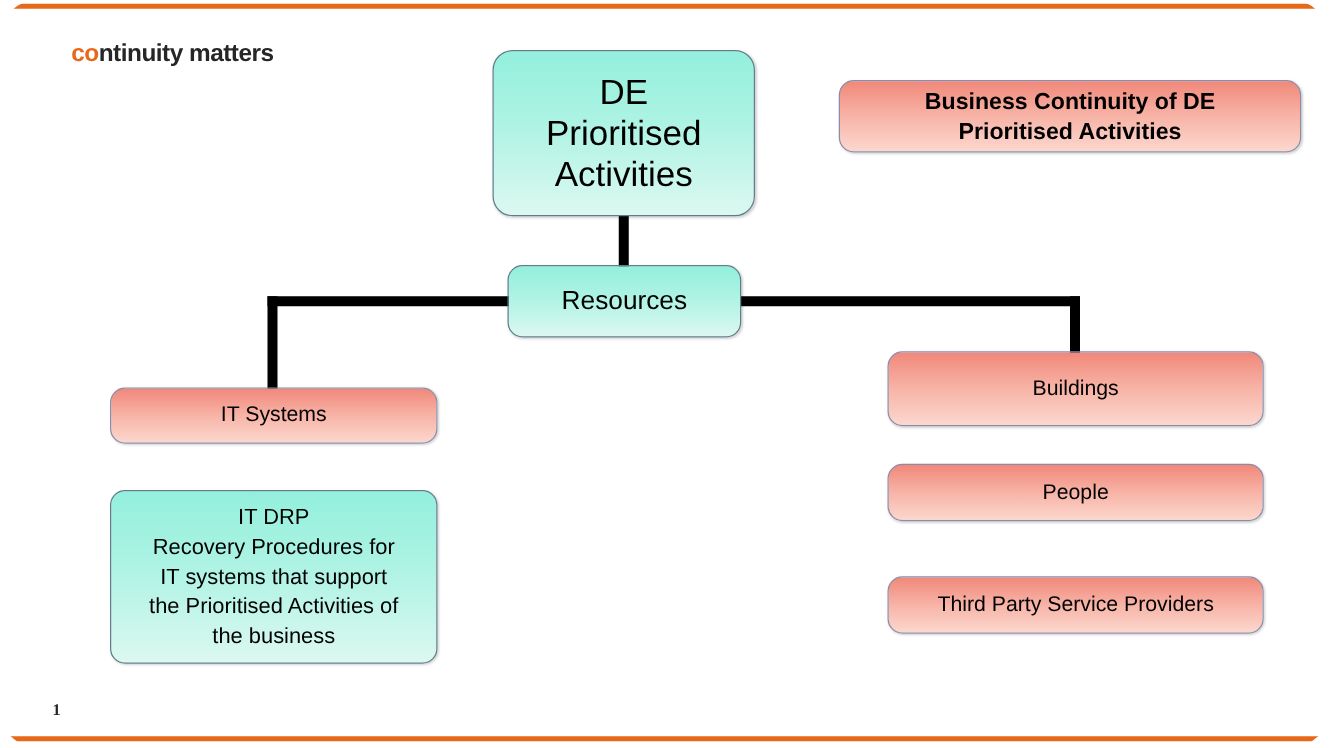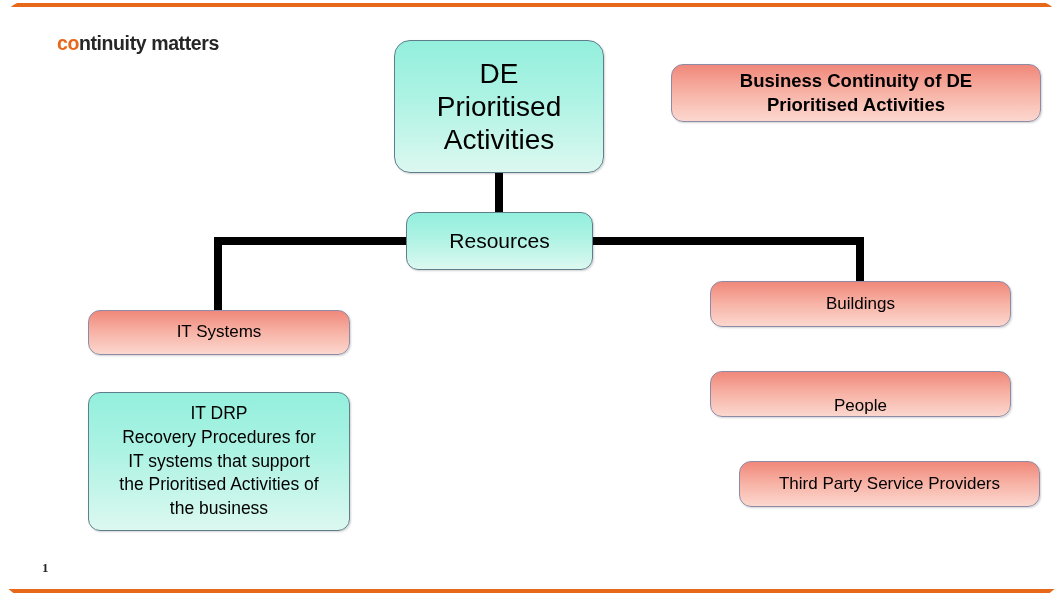--- a/index.html
+++ b/index.html
@@ -102,32 +102,30 @@
     left: 88px; top: 310px; width: 262px; height: 45px;
     font-size: 17px;
   }
   #node-it-drp {
     left: 88px; top: 367px; width: 262px; height: 139px;
     font-size: 17.5px;
     line-height: 1.37;
     margin-top: 25px;
   }
   #node-buildings {
-    left: 710px; top: 281px; width: 301px; height: 46px;
+    left: 710px; top: 281px; width: 301px; height: 60px;
     font-size: 17px;
   }
   #node-people {
     left: 710px; top: 371px; width: 301px; height: 46px;
     font-size: 17px;
-    align-items: flex-end;
   }
   #node-third-party {
     left: 710px; top: 461px; width: 301px; height: 46px;
     font-size: 17px;
-    margin-left: 29px;
   }
   #node-title-banner {
     left: 671px; top: 64px; width: 370px; height: 58px;
     font-size: 18.5px;
     font-weight: bold;
     line-height: 1.3;
   }
 
   
   #conn-de-resources { left: 495px; top: 172px;  width: 8px;   height: 42px; }

